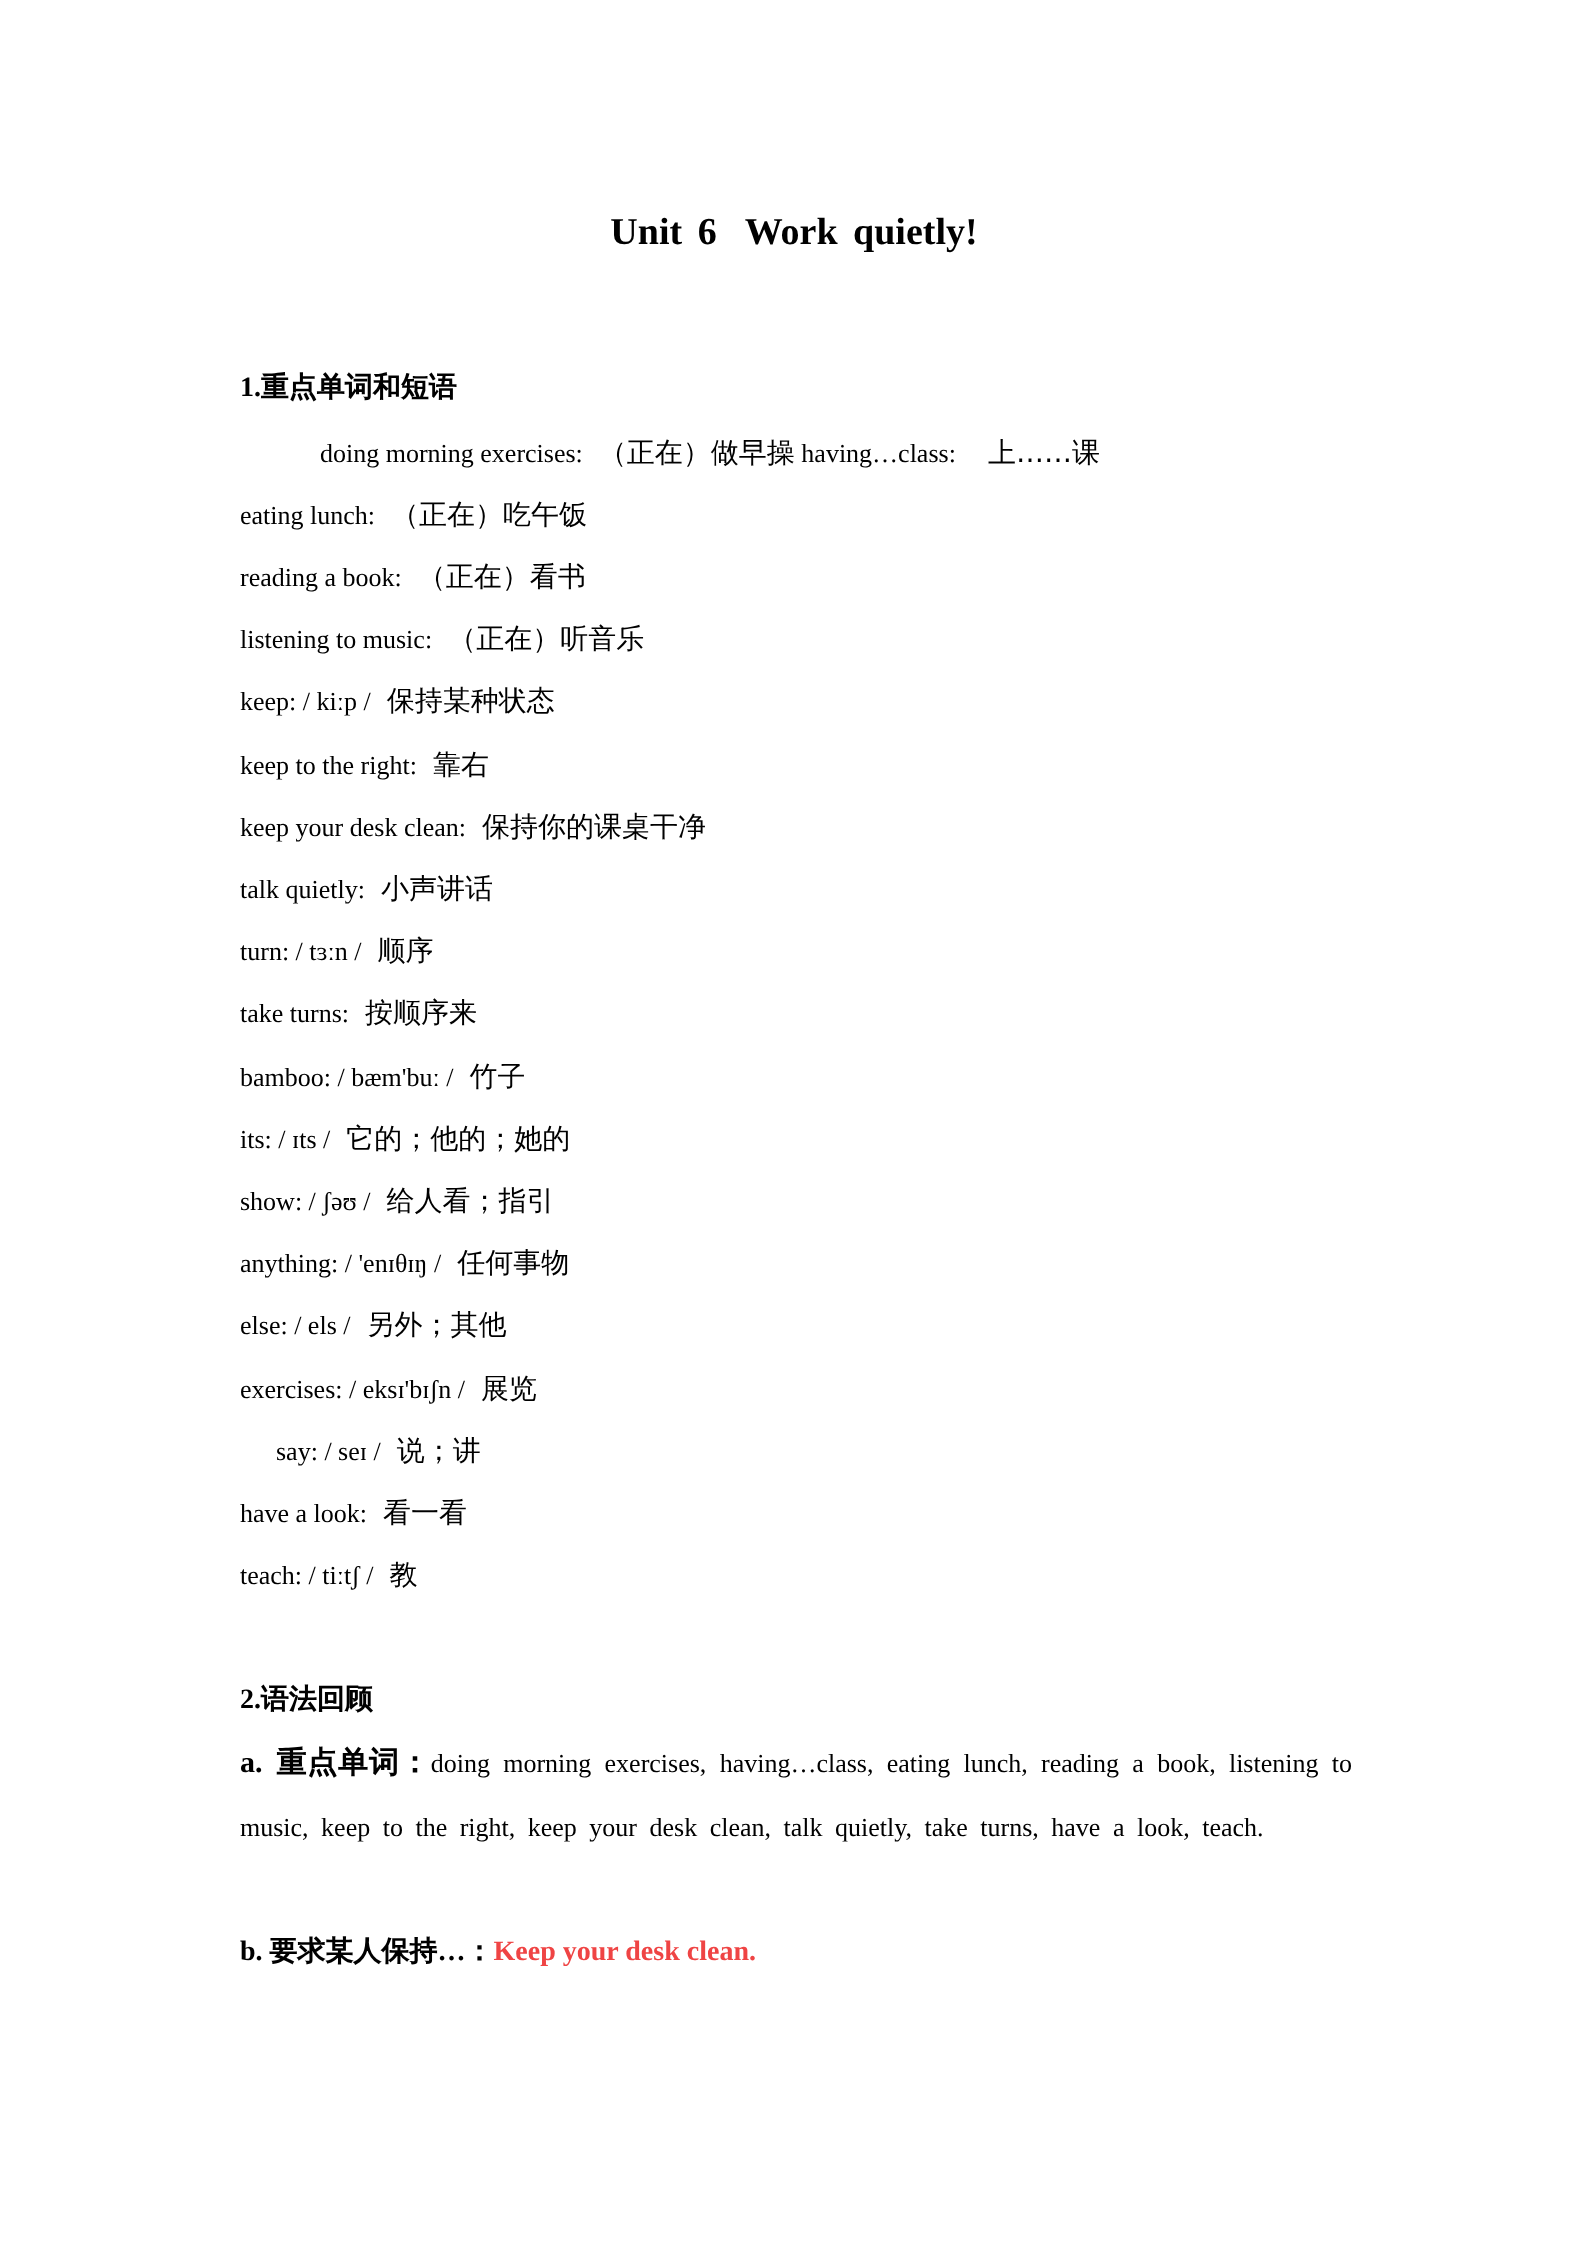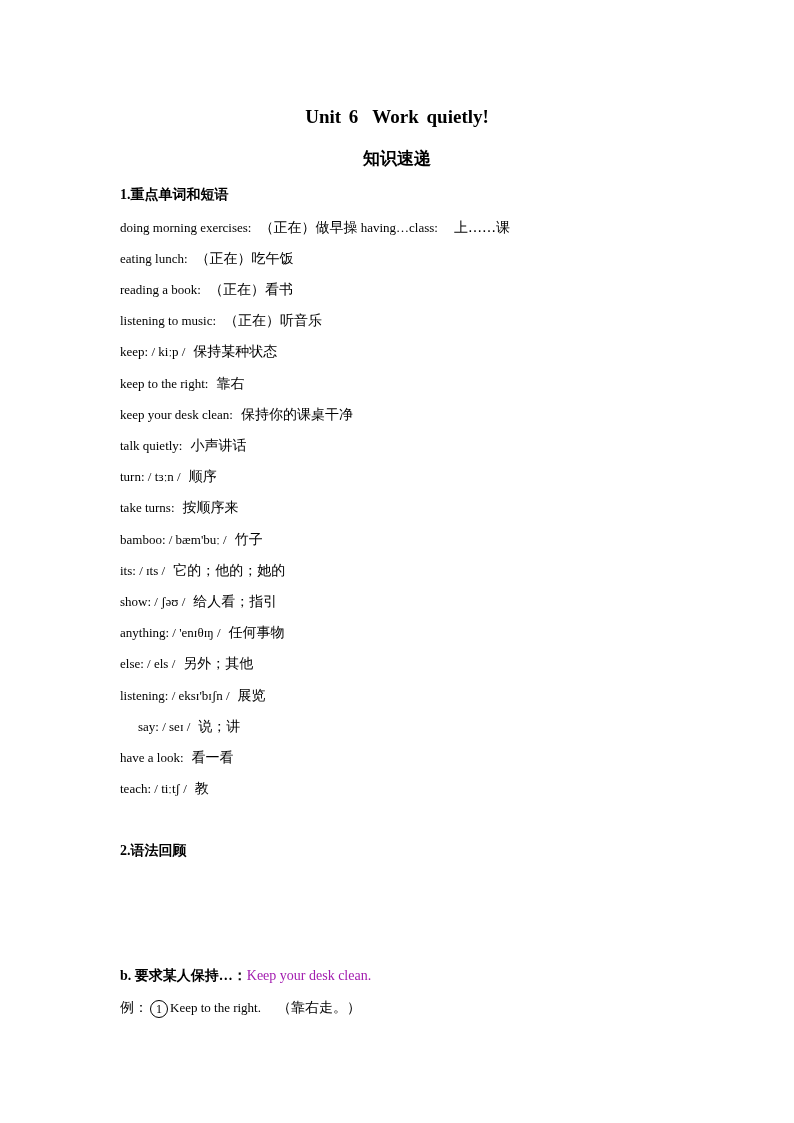--- a/index.html
+++ b/index.html
@@ -75,22 +75,22 @@
       font-size: 13px;
       line-height: 31px;
       text-align: justify;
       word-spacing: 3px;
     }
     .para .lead {
       font-weight: bold;
       font-size: 15px;
     }
     .blue {
-      color: #a21caf;
-      font-weight: normal;
+      color: #ef4444;
+      font-weight: bold;
       font-size: 14px;
     }
     .circled {
       display: inline-block;
       width: 16px;
       height: 16px;
       border: 1px solid #000;
       border-radius: 50%;
       text-align: center;
       line-height: 16px;
@@ -101,26 +101,25 @@
   </style>
 </head>
 <body>
 
 <div class="page">
 
   <div class="title">
     <span>Unit 6</span><span class="gap"></span><span>Work quietly!</span>
   </div>
 
-  <div class="subtitle">知识速递</div>
 
   <div class="section-head" style="top:184px;">1.重点单词和短语</div>
 
   <div id="entries">
-    <div class="line" style="top:216px;">
+    <div class="line" style="top:216px;margin-left:40px;">
       <span class="en">doing morning exercises:</span><span class="sp"></span><span class="zh">（正在）做早操</span>
       <span class="en">having…class:</span><span class="sp"></span><span class="sp"></span><span class="zh">上……课</span>
     </div>
     <div class="line" style="top:247px;">
       <span class="en">eating lunch:</span><span class="sp"></span><span class="zh">（正在）吃午饭</span>
     </div>
     <div class="line" style="top:278px;">
       <span class="en">reading a book:</span><span class="sp"></span><span class="zh">（正在）看书</span>
     </div>
     <div class="line" style="top:309px;">
@@ -153,37 +152,37 @@
     <div class="line" style="top:590px;">
       <span class="en">show: / ʃəʊ /</span><span class="sp"></span><span class="zh">给人看；指引</span>
     </div>
     <div class="line" style="top:621px;">
       <span class="en">anything: / 'enɪθɪŋ /</span><span class="sp"></span><span class="zh">任何事物</span>
     </div>
     <div class="line" style="top:652px;">
       <span class="en">else: / els /</span><span class="sp"></span><span class="zh">另外；其他</span>
     </div>
     <div class="line" style="top:684px;">
-      <span class="en">listening: / eksɪ'bɪʃn /</span><span class="sp"></span><span class="zh">展览</span>
+      <span class="en">exercises: / eksɪ'bɪʃn /</span><span class="sp"></span><span class="zh">展览</span>
     </div>
     <div class="line" style="top:715px;margin-left:18px;">
       <span class="en">say: / seɪ /</span><span class="sp"></span><span class="zh">说；讲</span>
     </div>
     <div class="line" style="top:746px;">
       <span class="en">have a look:</span><span class="sp"></span><span class="zh">看一看</span>
     </div>
     <div class="line" style="top:777px;">
       <span class="en">teach: / tiːtʃ /</span><span class="sp"></span><span class="zh">教</span>
     </div>
   </div>
 
   <div class="section-head" style="top:840px;">2.语法回顾</div>
 
+  <div class="para" style="top:866px;">
+    <span class="lead">a. 重点单词：</span><span>doing morning exercises, having…class, eating lunch, reading a book, listening to music, keep to the right, keep your desk clean, talk quietly, take turns, have a look, teach.</span>
+  </div>
 
   <div class="line" style="top:965px;">
     <span class="lead" style="font-weight:bold;font-size:14px;">b. 要求某人保持…：</span><span class="blue">Keep your desk clean.</span>
   </div>
 
-  <div class="line" style="top:996px;">
-    <span class="zh">例：</span><span class="circled">1</span><span class="en">Keep to the right.</span><span class="sp"></span><span class="sp"></span><span class="zh">（靠右走。）</span>
-  </div>
 
 </div>
 
 </body></html>

